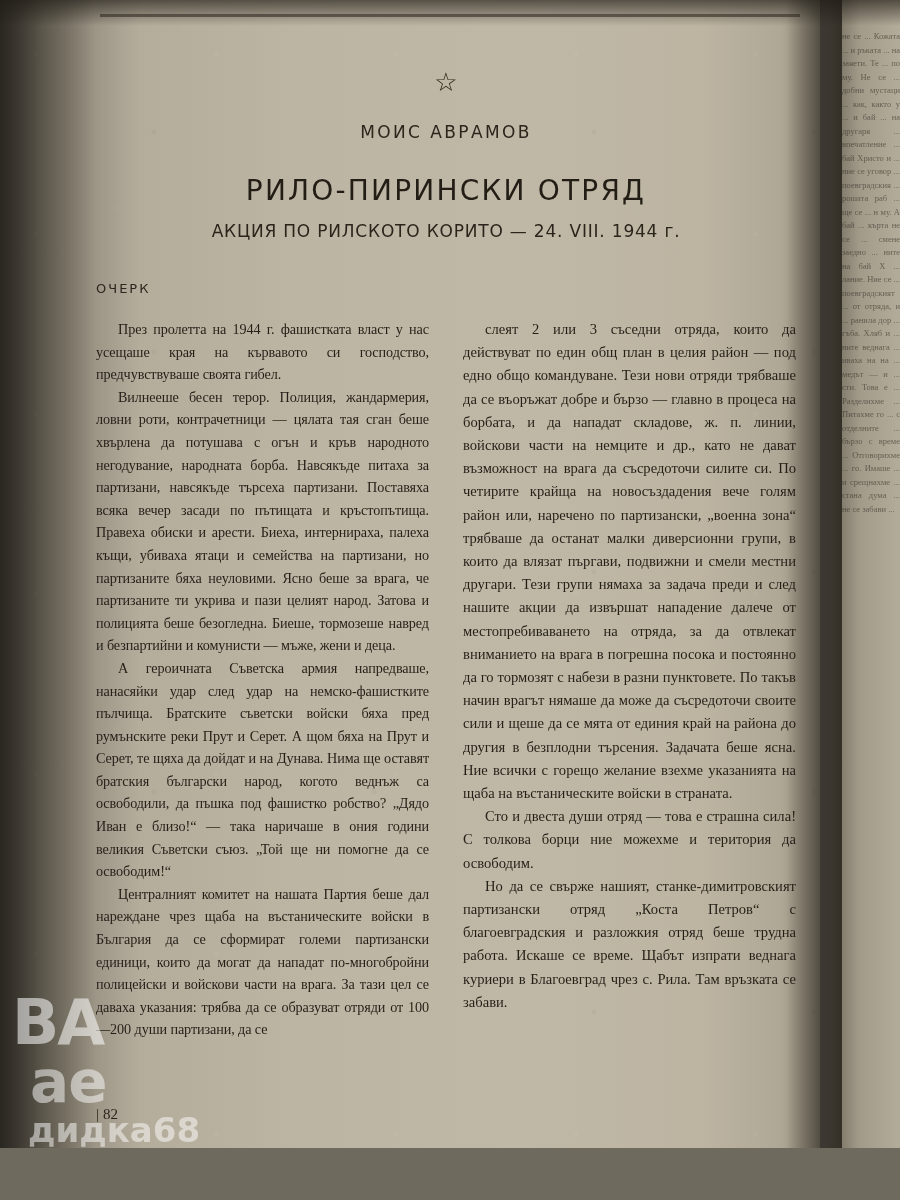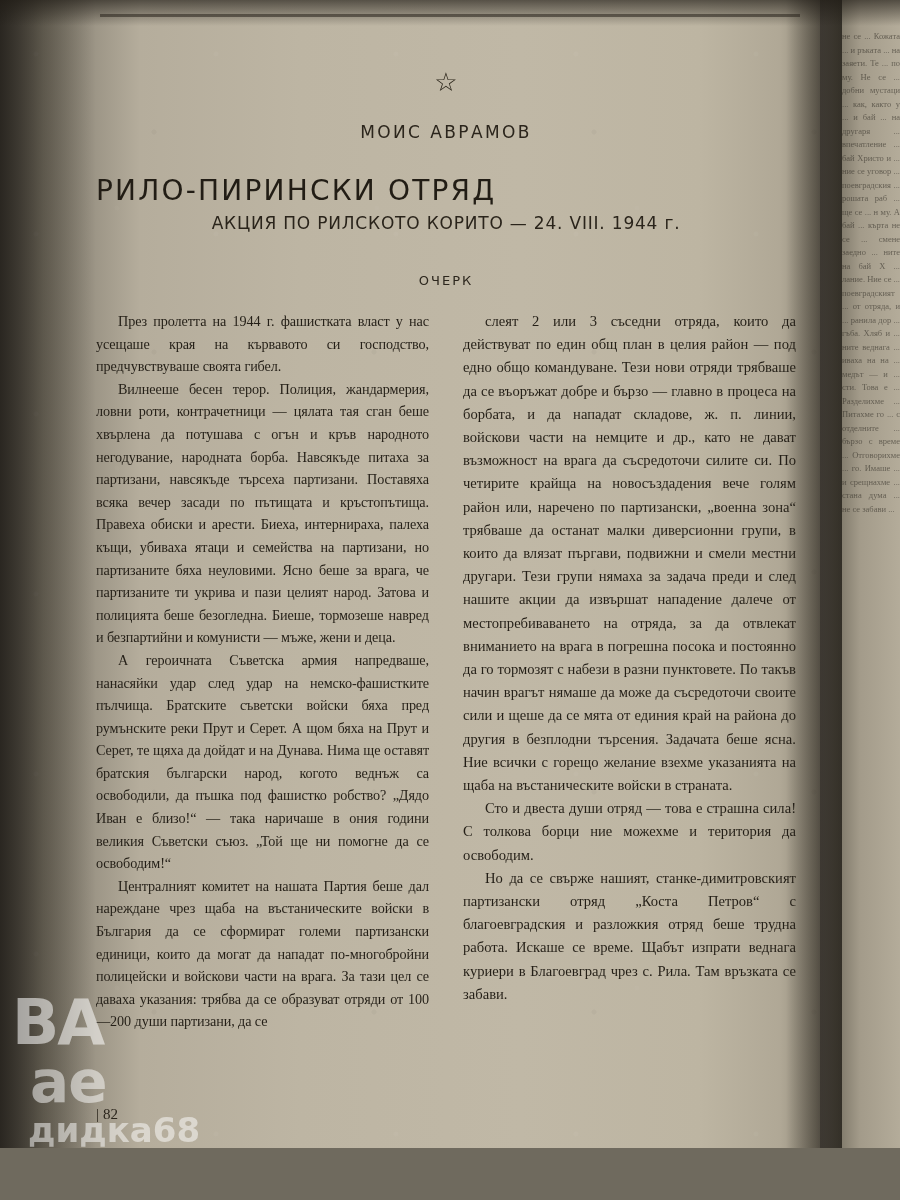--- a/index.html
+++ b/index.html
@@ -95,36 +95,37 @@
   }
   .author {
     text-align: center;
     font-size: 17px;
     letter-spacing: 2.4px;
     color: #2b251c;
     margin-bottom: 32px;
     font-family: "DejaVu Sans", sans-serif;
   }
   .title {
+    text-align: center;
     font-size: 28px;
     letter-spacing: 2.2px;
     color: #221d15;
-    margin-bottom: 6px;
+    margin-bottom: 14px;
     font-family: "DejaVu Sans", sans-serif;
   }
   .subtitle {
     text-align: center;
     font-size: 17px;
     letter-spacing: 0.8px;
     color: #2a241b;
     margin-bottom: 40px;
     font-family: "DejaVu Sans", sans-serif;
   }
   .genre {
-    text-align: center;
+    text-align: left;
     font-size: 13px;
     letter-spacing: 2px;
     color: #2c261d;
     margin-bottom: 22px;
     font-family: "DejaVu Sans", sans-serif;
     margin-top: 12px;
   }
   .columns {
     display: flex;
     gap: 34px;

